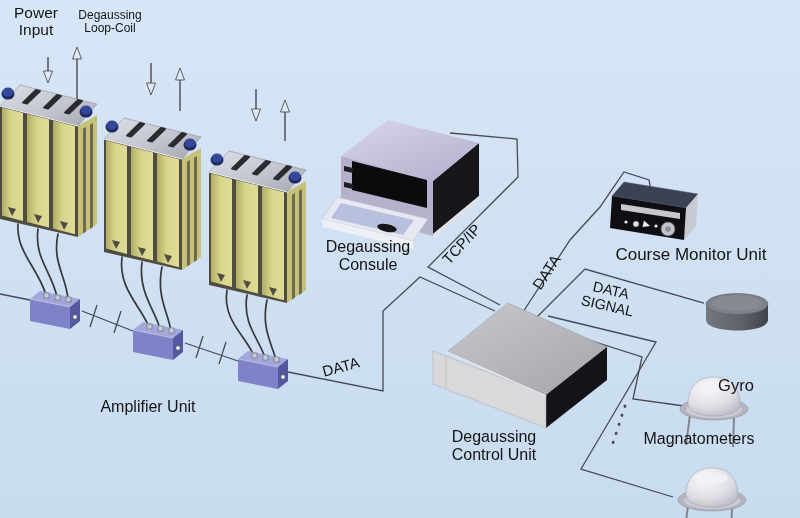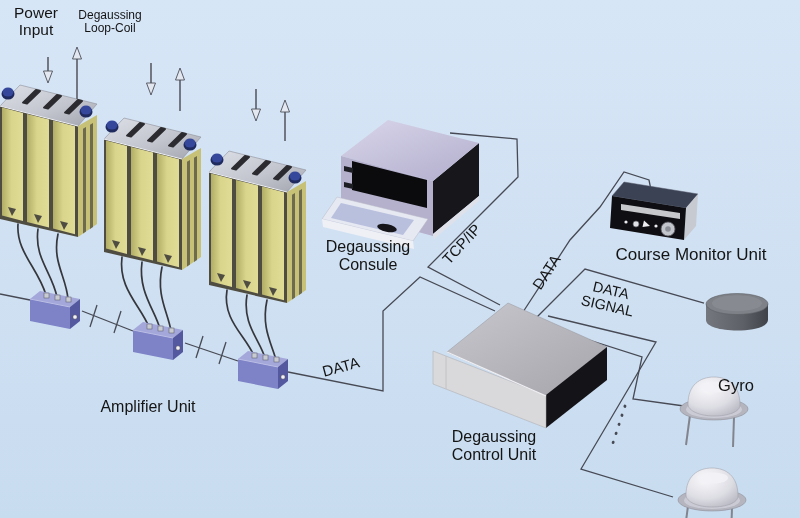--- a/index.html
+++ b/index.html
@@ -239,14 +239,15 @@
 <div class="lbl" style="left:62px;top:9px;width:96px;font-size:12px;">Degaussing Loop-Coil</div>
 <div class="lbl" style="left:73px;top:398px;width:150px;font-size:16px;">Amplifier Unit</div>
 <div class="lbl" style="left:310px;top:238px;width:116px;font-size:16px;">Degaussing Consule</div>
 <div class="lbl rot" style="left:430px;top:236px;width:64px;font-size:15px;transform:rotate(-47deg);">TCP/IP</div>
 <div class="lbl rot" style="left:314px;top:359px;width:54px;font-size:15px;transform:rotate(-15deg);">DATA</div>
 <div class="lbl" style="left:428px;top:404px;width:132px;font-size:16px;margin-top:24px;">Degaussing Control Unit</div>
 <div class="lbl rot" style="left:519px;top:264px;width:56px;font-size:15px;transform:rotate(-57deg);">DATA</div>
 <div class="lbl" style="left:606px;top:245px;width:170px;font-size:17px;white-space:nowrap;">Course Monitor Unit</div>
 <div class="lbl rot" style="left:572px;top:283px;width:74px;font-size:14.5px;line-height:1.08;transform:rotate(13deg);">DATA SIGNAL</div>
 <div class="lbl" style="left:705px;top:332px;width:62px;font-size:16.5px;margin-top:44px;">Gyro</div>
+<div class="lbl" style="left:628px;top:430px;width:142px;font-size:16px;">Magnatometers</div>
 
 </div>
 
 </body></html>

